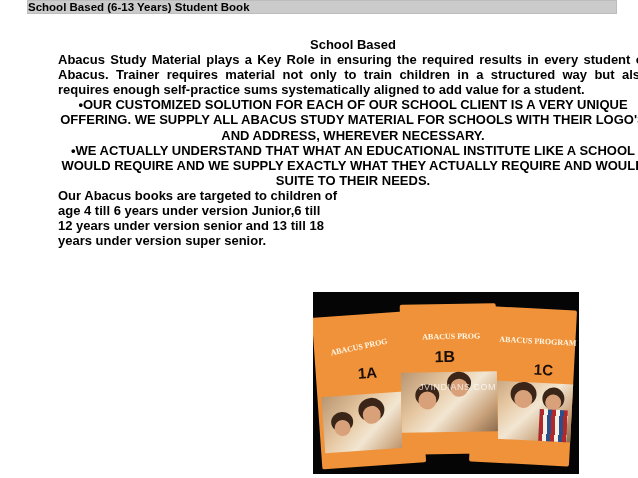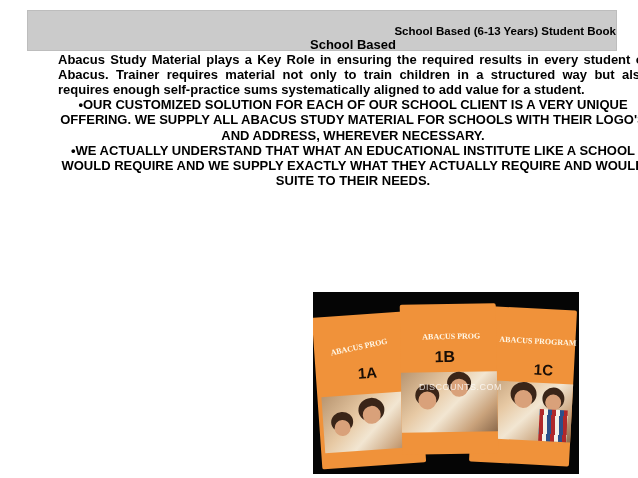--- a/index.html
+++ b/index.html
@@ -1,20 +1,20 @@
 <!DOCTYPE html>
 <html><head>
   <meta charset="utf-8">
   <style>
     html, body { margin: 0; padding: 0; background: #ffffff; }
     body { width: 638px; height: 478px; position: relative; overflow: hidden;
            font-family: "Liberation Sans", sans-serif; color: #000; }
-    .title-bar { position: absolute; left: 27px; top: 10px; width: 590px; height: 41px;
+    .title-bar { position: absolute; left: 27px; top: 0; width: 590px; height: 14px;
                  background: #cbcbcb; border: 1px solid #bdbdbd; box-sizing: border-box;
-                 display: flex; align-items: center; justify-content: flex-end;
+                 display: flex; align-items: center; justify-content: flex-start;
                  font-weight: bold; font-size: 11.5px; }
     .content { position: absolute; left: 27px; top: 37px; width: 590px;
                font-weight: bold; font-size: 13px; line-height: 15.1px; margin-left: 31px; }
     .subtitle { text-align: center; }
     .para { text-align: justify; }
     .bullet { text-align: center; text-transform: uppercase; }
     .photo { position: absolute; left: 313px; top: 292px; width: 266px; height: 182px;
              background: #050505; overflow: hidden; }
     .book { position: absolute; background: #f0923a; border-radius: 2px; }
     .book .head { position: absolute; color: #fff7e6; font-family: "Liberation Serif", serif;
@@ -31,20 +31,21 @@
 
 <div class="title-bar">
   <span>School Based (6-13 Years) Student Book</span>
 </div>
 
 <div class="content">
   <div class="subtitle">School Based</div>
   <div class="para">Abacus Study Material plays a Key Role in ensuring the required results in every student of Abacus. Trainer requires material not only to train children in a structured way but also requires enough self-practice sums systematically aligned to add value for a student.</div>
   <div class="bullet">•OUR CUSTOMIZED SOLUTION FOR EACH OF OUR SCHOOL CLIENT IS A VERY UNIQUE OFFERING. WE SUPPLY ALL ABACUS STUDY MATERIAL FOR SCHOOLS WITH THEIR LOGO'S AND ADDRESS, WHEREVER NECESSARY.</div>
   <div class="bullet">•WE ACTUALLY UNDERSTAND THAT WHAT AN EDUCATIONAL INSTITUTE LIKE A SCHOOL WOULD REQUIRE AND WE SUPPLY EXACTLY WHAT THEY ACTUALLY REQUIRE AND WOULD SUITE TO THEIR NEEDS.</div>
+  <div class="para" style="width:280px;text-align:left;">Our Abacus books are targeted to children of age 4 till 6 years under version Junior,6 till 12 years under version senior and 13 till 18 years under version super senior.</div>
 </div>
 
 <div class="photo">
 
   <div class="book" style="left:4px;top:22px;width:104px;height:152px;transform:rotate(-4deg);">
     <div class="head" style="left:16px;top:28px;transform:rotate(-8deg);">ABACUS PROG</div>
     <div class="level" style="left:42px;top:50px;">1A</div>
     <div class="pic" style="left:4px;top:80px;width:100px;height:56px;">
       <div class="kid" style="left:36px;top:4px;width:26px;height:24px;"></div>
       <div class="face" style="left:40px;top:12px;width:18px;height:18px;"></div>
@@ -68,14 +69,14 @@
   <div class="book" style="left:88px;top:12px;width:96px;height:150px;transform:rotate(-1deg);">
     <div class="head" style="left:22px;top:28px;">ABACUS PROG</div>
     <div class="level" style="left:34px;top:44px;font-size:16px;">1B</div>
     <div class="pic" style="left:0px;top:68px;width:96px;height:60px;">
       <div class="kid" style="left:14px;top:12px;width:24px;height:22px;"></div>
       <div class="face" style="left:17px;top:19px;width:18px;height:18px;"></div>
       <div class="kid" style="left:46px;top:0px;width:24px;height:22px;"></div>
       <div class="face" style="left:49px;top:7px;width:18px;height:18px;"></div>
     </div>
   </div>
-  <div class="watermark">DISCOUNTS.COM</div>
+  <div class="watermark">JVINDIANS.COM</div>
 </div>
 
 </body></html>

